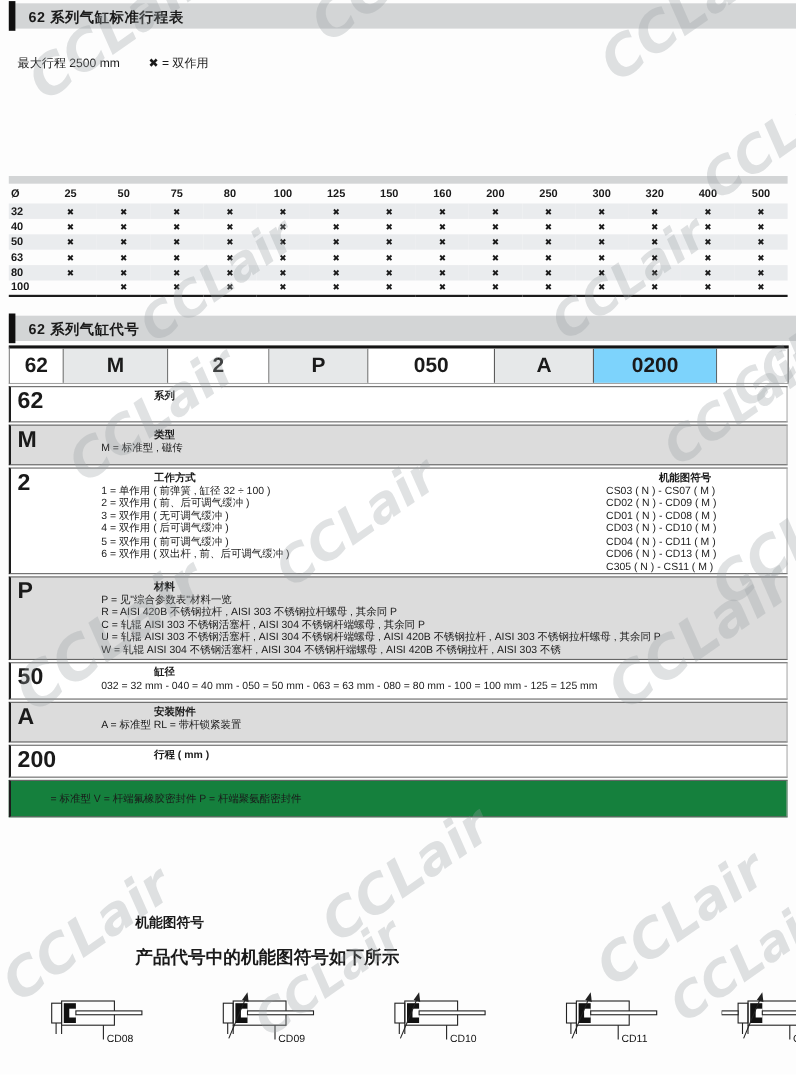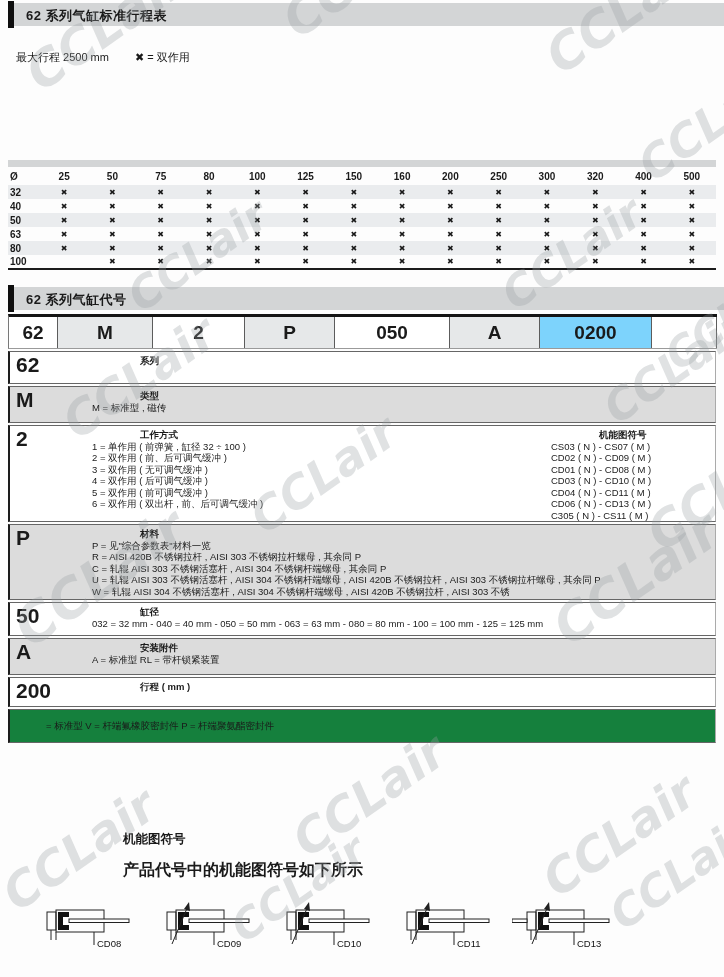--- a/index.html
+++ b/index.html
@@ -43,21 +43,21 @@
   .desc-right{width:164px;font-size:9.5px;line-height:11.5px;padding-top:3px;}
   .desc-right .desc-title{font-weight:bold;}
   .desc-note{box-sizing:border-box;background:#15803d;border-top:1px solid #666;border-bottom:1px solid #666;
              border-left:2px solid #1c1c1c;border-right:1px solid #aaa;
              padding:10px 0 9px 36px;font-size:9.5px;}
 
   
   .fsym-title{position:absolute;top:831px;left:123px;font-size:12.5px;font-weight:bold;}
   .fsym-sub{position:absolute;top:860px;left:123px;font-size:16px;font-weight:bold;}
   .diagrams{position:absolute;top:900px;left:0;width:588px;display:flex;
-            justify-content:space-between;padding:0 20px 0 32px;box-sizing:border-box;}
+            justify-content:space-between;padding:0 20px 0 32px;box-sizing:border-box;gap:36px;}
   .diagram svg text{font-size:9.5px;fill:#111;}
 
   
   .wm{position:absolute;font-style:italic;font-weight:bold;white-space:nowrap;
       color:rgba(152,158,163,0.30);transform:rotate(-35deg);transform-origin:left top;
       z-index:5;pointer-events:none;font-family:"DejaVu Sans",sans-serif;}
 </style>
 </head>
 <body>
 

